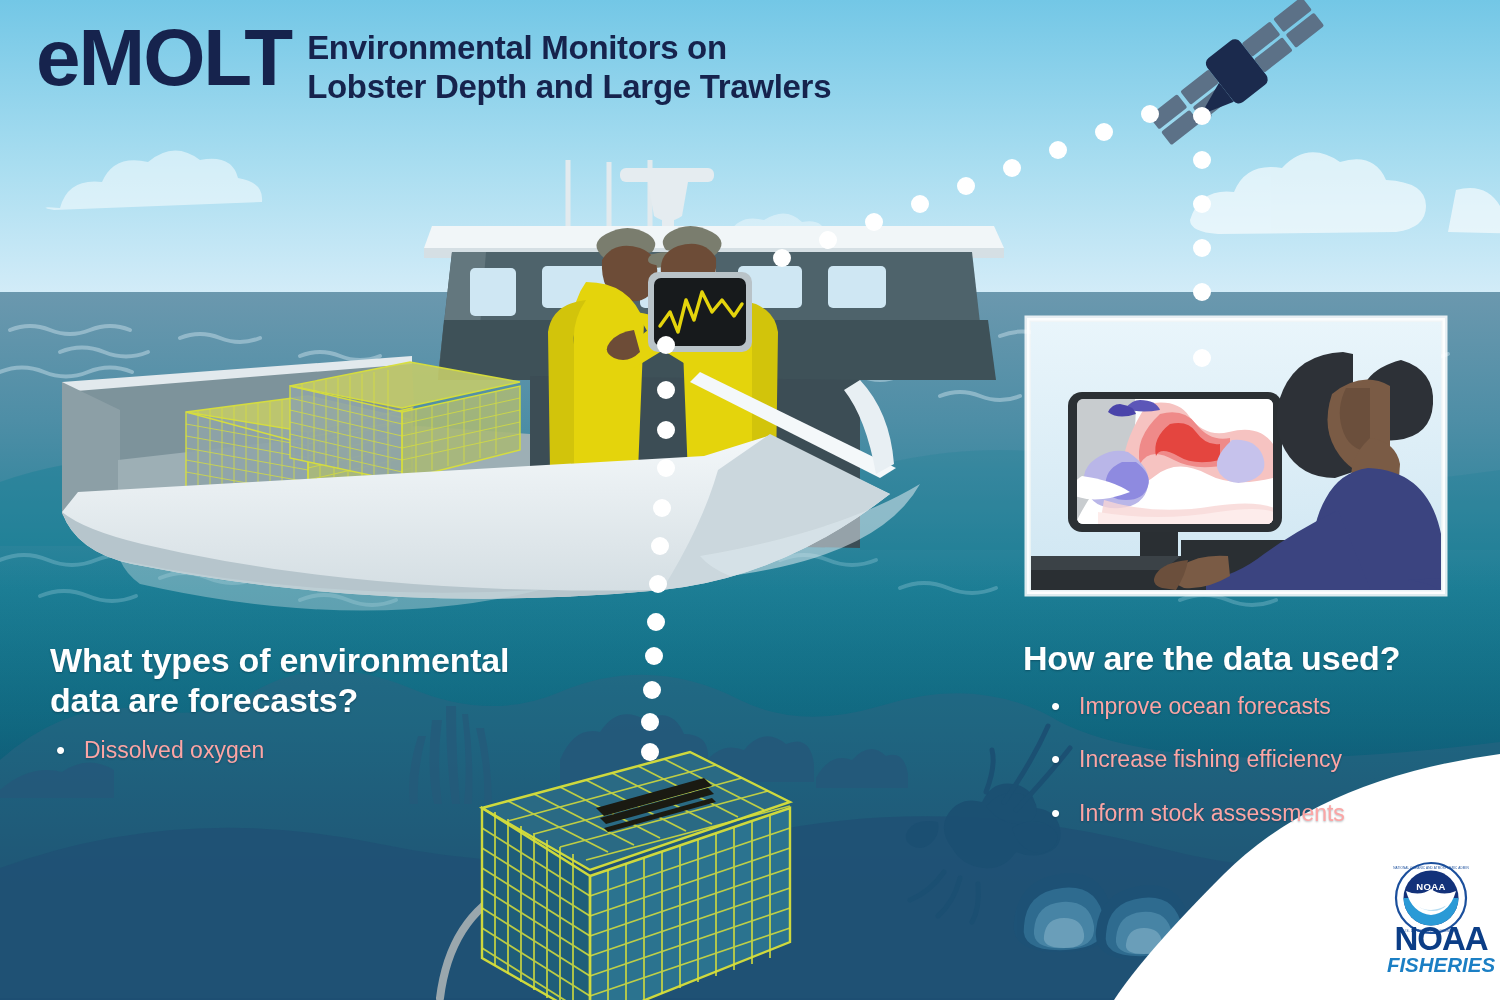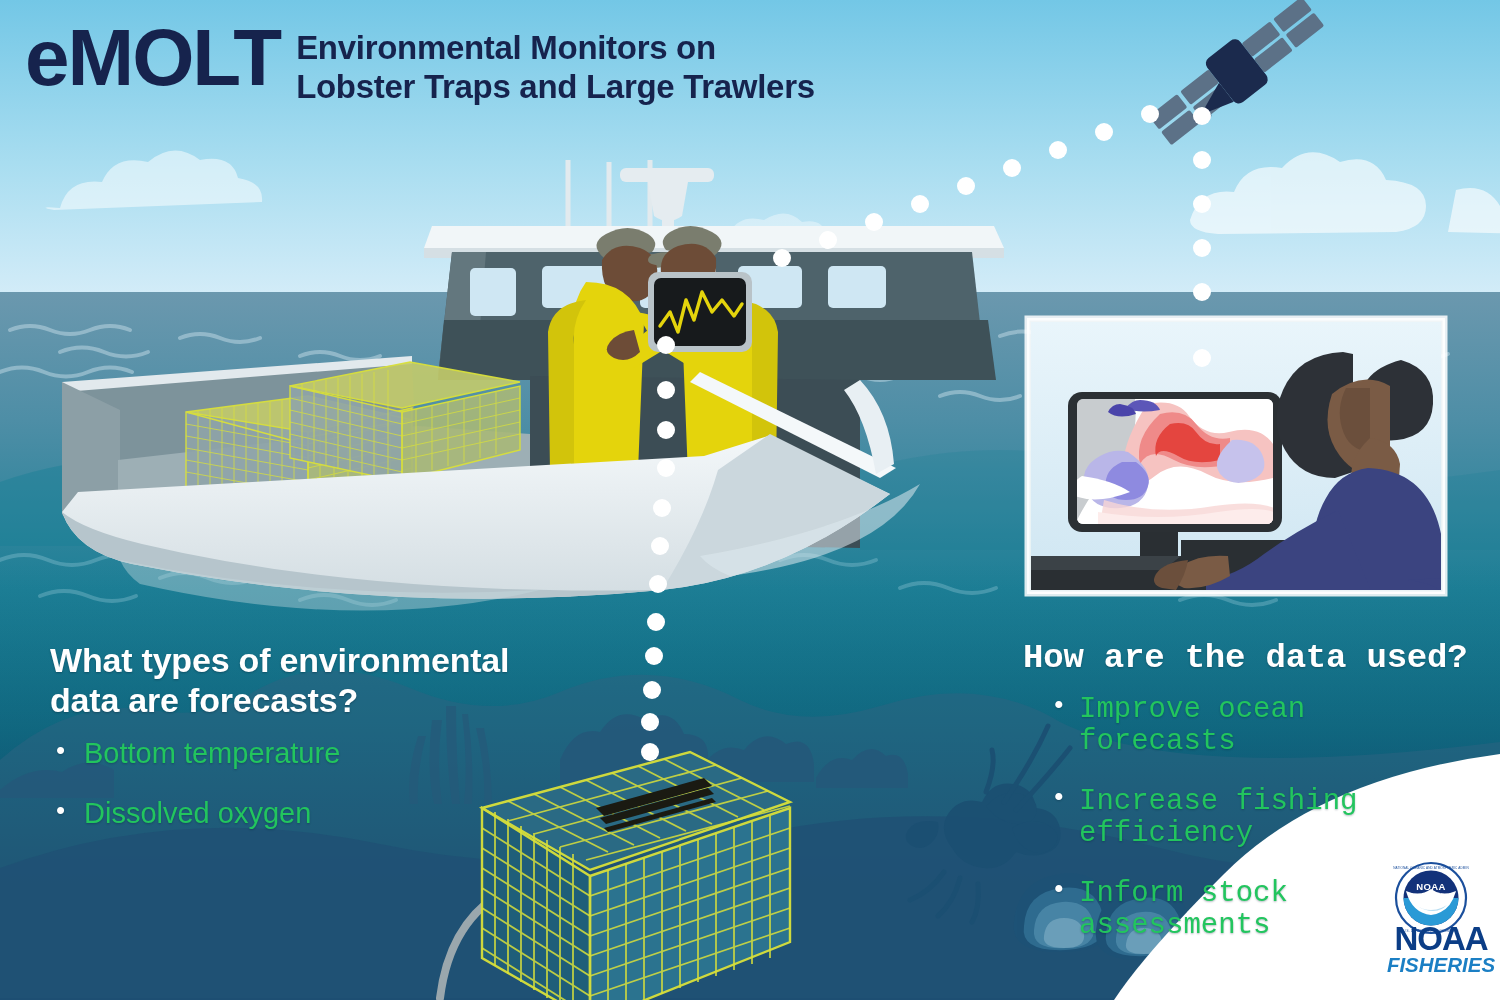--- a/index.html
+++ b/index.html
@@ -5,52 +5,52 @@
   * { margin:0; padding:0; box-sizing:border-box; }
   html,body { width:1500px; height:1000px; overflow:hidden; background:#0d4a63; }
   body { font-family:"Liberation Sans", sans-serif; }
 
   #stage { position:relative; width:1500px; height:1000px; overflow:hidden; }
   #stage svg.layer { position:absolute; left:0; top:0; width:1500px; height:1000px; }
 
   .txt { position:absolute; }
 
   
-  #title-block { left:25px; top:20px; width:980px; }
+  #title-block { left:36px; top:20px; width:980px; }
   #title-logo {
     font-size:80px; font-weight:700; letter-spacing:-2px; color:#16234d;
     line-height:0.95; display:inline-block; vertical-align:top;
     font-family:"Liberation Sans", sans-serif;
   }
   #title-sub {
     display:inline-block; vertical-align:top; margin-left:16px; margin-top:9px;
     font-size:33px; font-weight:700; line-height:1.18; color:#16234d;
     font-family:"Liberation Sans", sans-serif; letter-spacing:-0.3px;
   }
 
   
   .q-head {
     font-size:34px; font-weight:700; color:#ffffff; line-height:1.18;
     letter-spacing:-0.2px;
     text-shadow:0 1px 2px rgba(0,30,45,0.35);
   }
   .q-list { list-style:none; margin-top:18px; }
   .q-list li {
-    font-size:29px; color:#22c55e; line-height:1.1;
+    font-size:23px; color:#fca5a5; line-height:1.1;
     margin-bottom:28px; padding-left:34px; position:relative;
     font-weight:400;
     text-shadow:0 1px 2px rgba(0,30,45,0.3);
   }
   .q-list li::before {
     content:"\2022"; position:absolute; left:6px; top:-2px;
     font-size:26px; color:#ffffff;
   }
 
   #left-question { left:50px; top:640px; width:580px; }
-  #right-question { left:1023px; top:638px; width:450px;font-family:Liberation Mono, monospace; }
+  #right-question { left:1023px; top:638px; width:450px; }
   #right-question .q-list { margin-top:16px; padding-left:22px; }
 
   
   #noaa-wordmark { left:1386px; top:923px; text-align:center; width:110px; }
   #noaa-line1 { font-size:33px; font-weight:700; color:#0b3d86; letter-spacing:-1px; line-height:0.95; }
   #noaa-line2 { font-size:20.5px; font-weight:700; color:#1b7fc4; letter-spacing:0px; line-height:1; margin-top:1px;font-style:italic; }
 </style>
 </head>
 <body>
 
@@ -539,30 +539,29 @@
         <g fill="#1b4f9c" font-family="Liberation Sans, sans-serif" font-size="3.1" letter-spacing="0.12">
           <text x="0" y="-29.5" text-anchor="middle">NATIONAL OCEANIC AND ATMOSPHERIC ADMIN</text>
           <text x="0" y="33.5" text-anchor="middle">U.S. DEPARTMENT OF COMMERCE</text>
         </g>
       </g>
 
     </g>
   </svg>
 
   <div class="txt" id="title-block">
-    <span id="title-logo">eMOLT</span><span id="title-sub"><span>Environmental Monitors on</span><br><span>Lobster Traps and Large Trawlers</span></span>
+    <span id="title-logo">eMOLT</span><span id="title-sub"><span>Environmental Monitors on</span><br><span>Lobster Depth and Large Trawlers</span></span>
   </div>
 
   <div class="txt" id="left-question">
     <div class="q-head">
       <span>What types of environmental</span><br>
       <span>data are forecasts?</span>
     </div>
     <ul class="q-list">
-      <li>Bottom temperature</li>
       <li>Dissolved oxygen</li>
     </ul>
   </div>
 
   <div class="txt" id="right-question">
     <div class="q-head">How are the data used?</div>
     <ul class="q-list">
       <li>Improve ocean forecasts</li>
       <li>Increase fishing efficiency</li>
       <li>Inform stock assessments</li>

